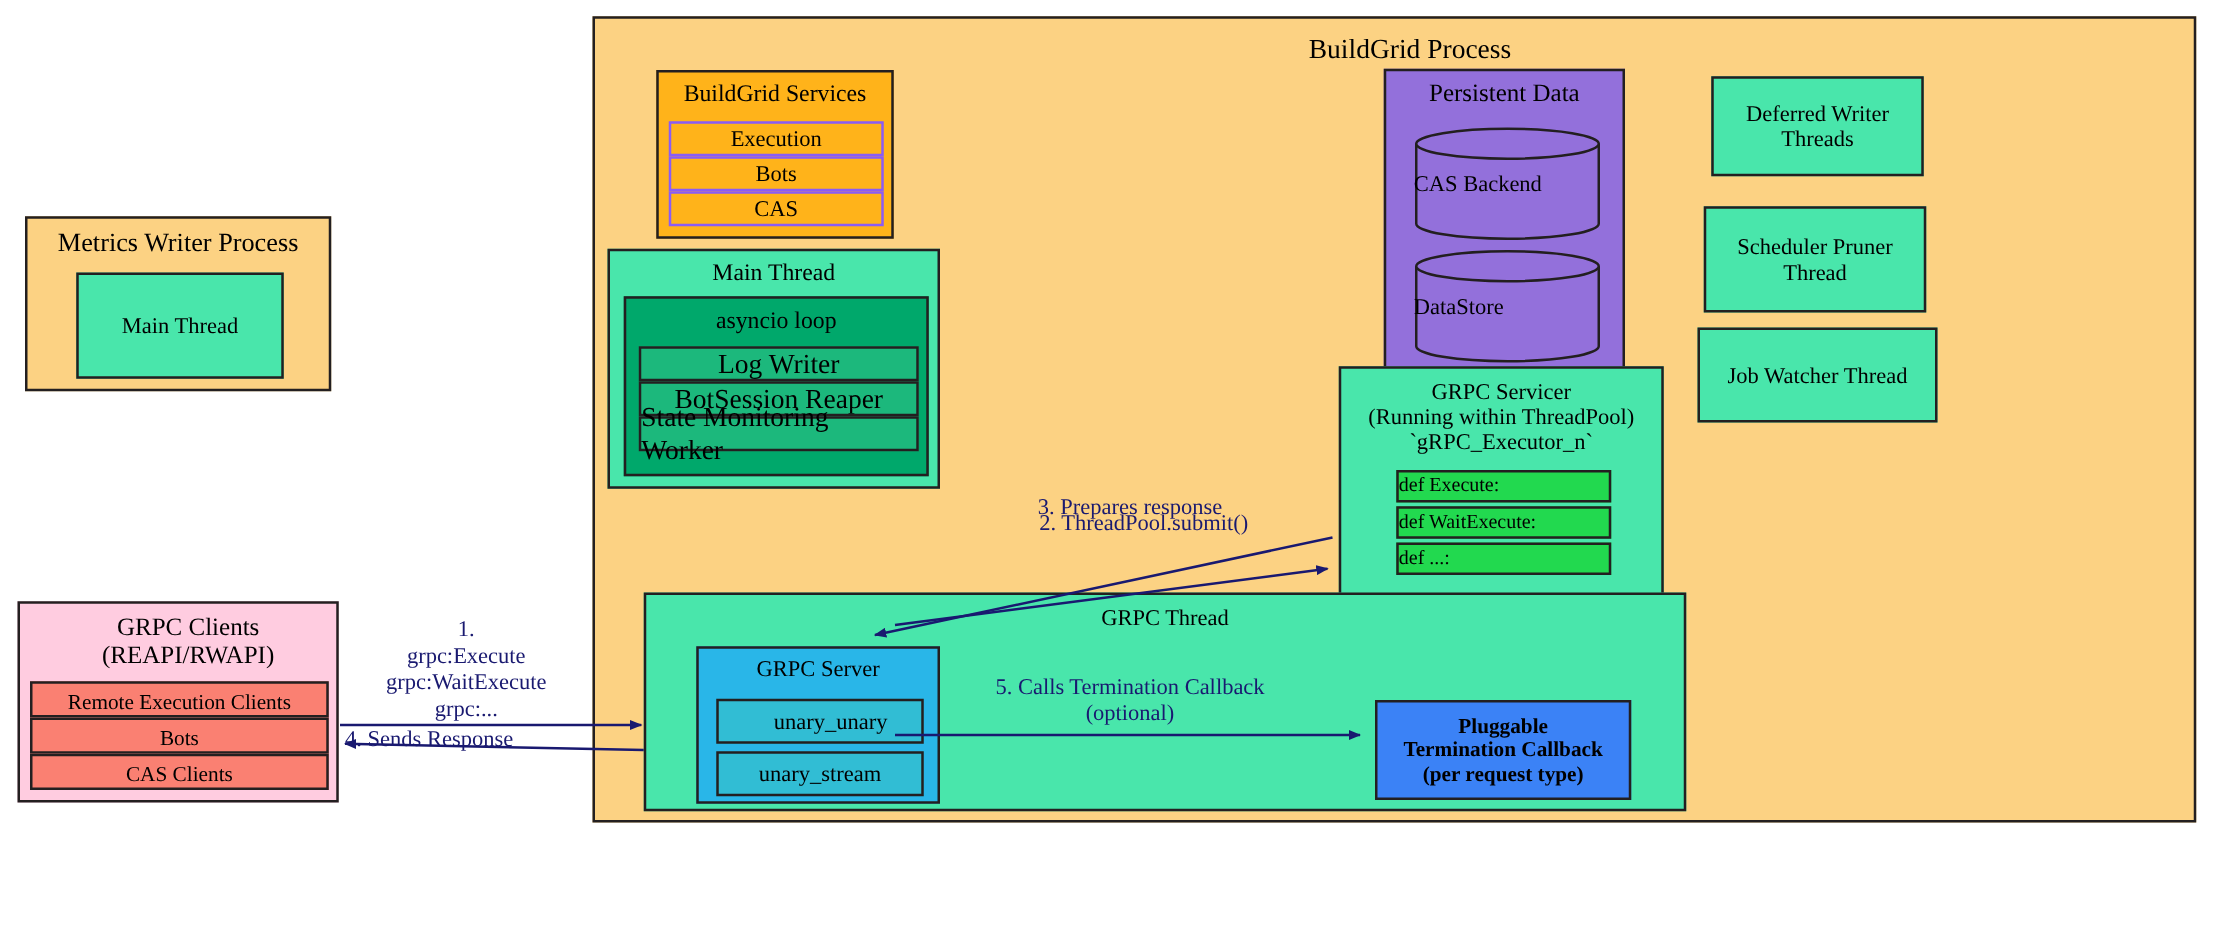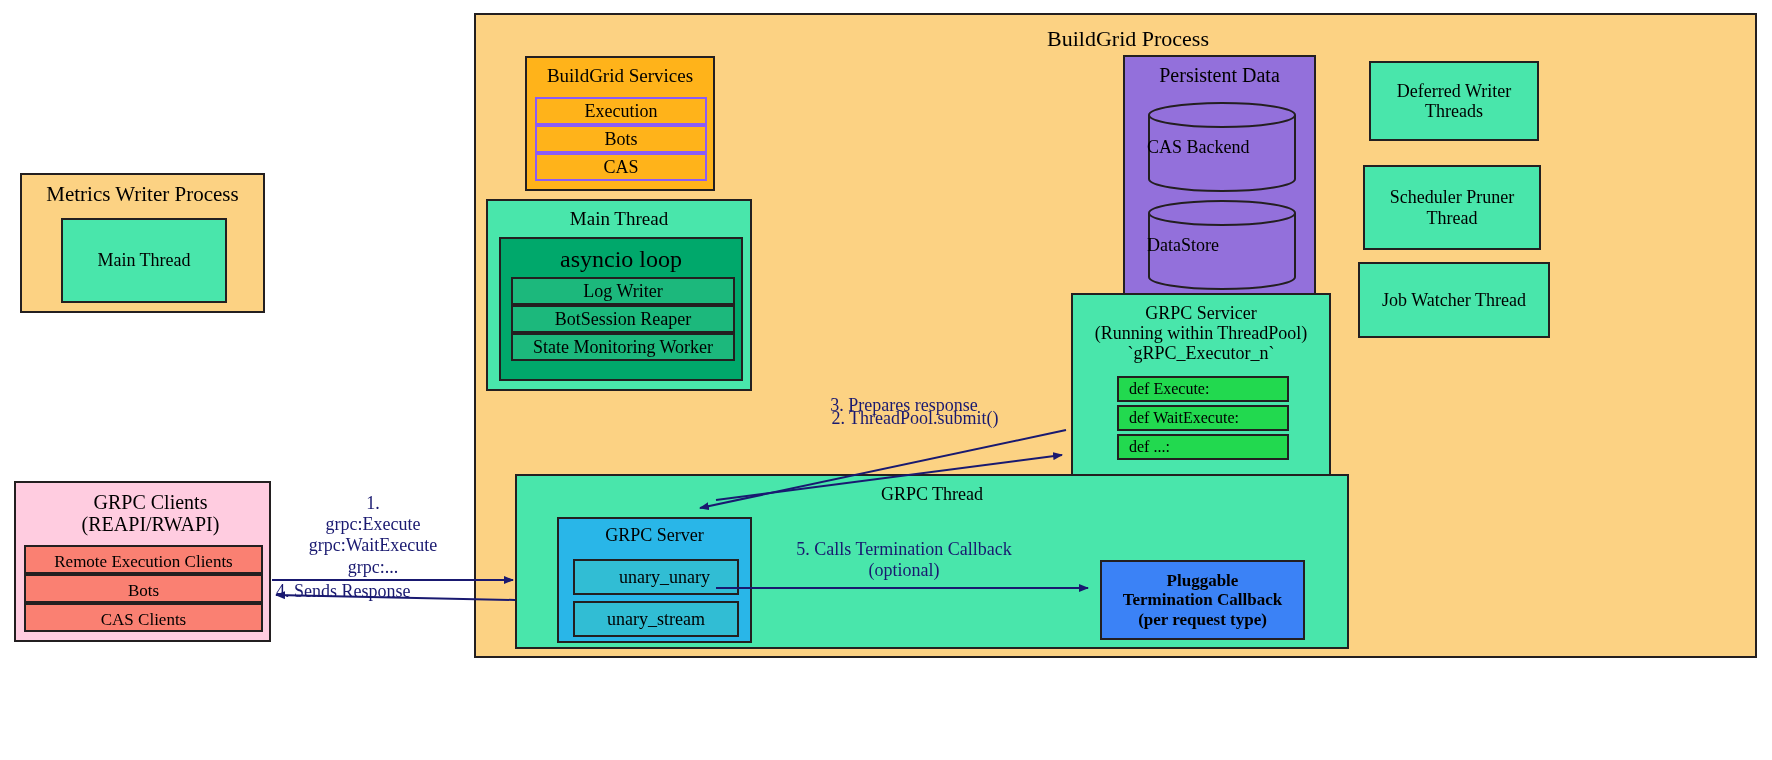--- a/index.html
+++ b/index.html
@@ -30,21 +30,21 @@
     text-align: center;
     line-height: 1.12;
     white-space: pre-line;
   }
 
   
   .c-orange-outer { background: #fcd283; }
   .c-orange-inner { background: #ffb31a; }
   .c-mint        { background: #49e6ab; }
   .c-teal-deep   { background: #00a86b; }
-  .c-purple      { background: #9370db; margin-left: 16px; }
+  .c-purple      { background: #9370db; }
   .c-pink        { background: #ffcce0; }
   .c-sky         { background: #29b6e8; }
   .c-teal-blue   { background: #3b82f6; font-weight: bold; }
 
   
   #buildgrid-process {
     left: 474px; top: 13px; width: 1283px; height: 645px;
   }
   #buildgrid-process > .box-title {
     margin-top: 12px; font-size: 22px; padding-left: 25px;
@@ -74,26 +74,26 @@
   #svc-bots      { top: 67px; }
   #svc-cas       { top: 95px; }
 
   #main-thread-box {
     left: 10px; top: 184px; width: 266px; height: 192px;
   }
   #main-thread-box > .box-title { margin-top: 7px; font-size: 19px; }
   #asyncio-loop {
     left: 11px; top: 36px; width: 244px; height: 144px;
   }
-  #asyncio-loop > .box-title { margin-top: 7px; font-size: 24px; }
+  #asyncio-loop > .box-title { margin-top: 7px; font-size: 19px; }
   .loop-row {
     position: absolute; left: 10px; width: 224px; height: 28px;
     box-sizing: border-box; border: 2px solid #231f20;
     display: flex; align-items: center; justify-content: center;
-    font-size: 18px; background: #1cb87c;
+    font-size: 22px; background: #1cb87c;
   }
   #loop-log-writer        { top: 38px; }
   #loop-botsession-reaper { top: 66px; }
   #loop-state-monitor     { top: 94px; }
 
   #persistent-data {
     left: 631px; top: 40px; width: 193px; height: 243px;
   }
   #persistent-data > .box-title { margin-top: 7px; font-size: 20px; }
 
@@ -119,21 +119,21 @@
   #scheduler-pruner-thread > .box-title,
   #job-watcher-thread > .box-title { font-size: 18px; }
 
   #grpc-servicer {
     left: 595px; top: 278px; width: 260px; height: 184px;
   }
   #grpc-servicer > .box-title { margin-top: 8px; font-size: 18px; }
   .def-row {
     position: absolute; left: 44px; width: 172px; height: 26px;
     box-sizing: border-box; border: 2px solid #231f20;
-    display: flex; align-items: center; padding-left: 10px;
+    display: flex; align-items: center; padding-left: 0;
     font-size: 16px; background: #22d94f;
   }
   #def-execute     { top: 81px; }
   #def-waitexecute { top: 110px; }
   #def-ellipsis    { top: 139px; }
 
   #grpc-thread {
     left: 39px; top: 459px; width: 834px; height: 175px;
   }
   #grpc-thread > .box-title {

